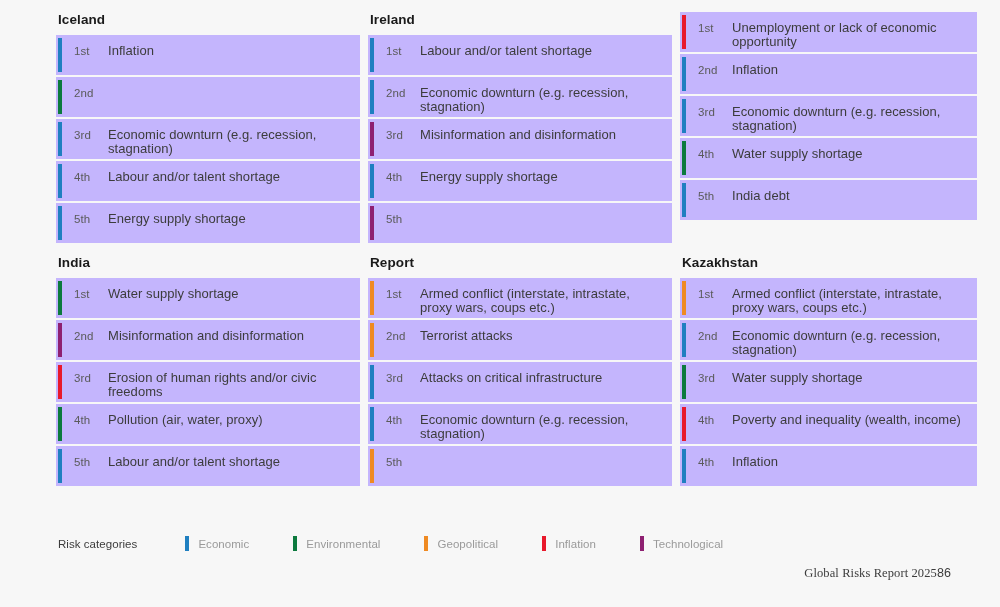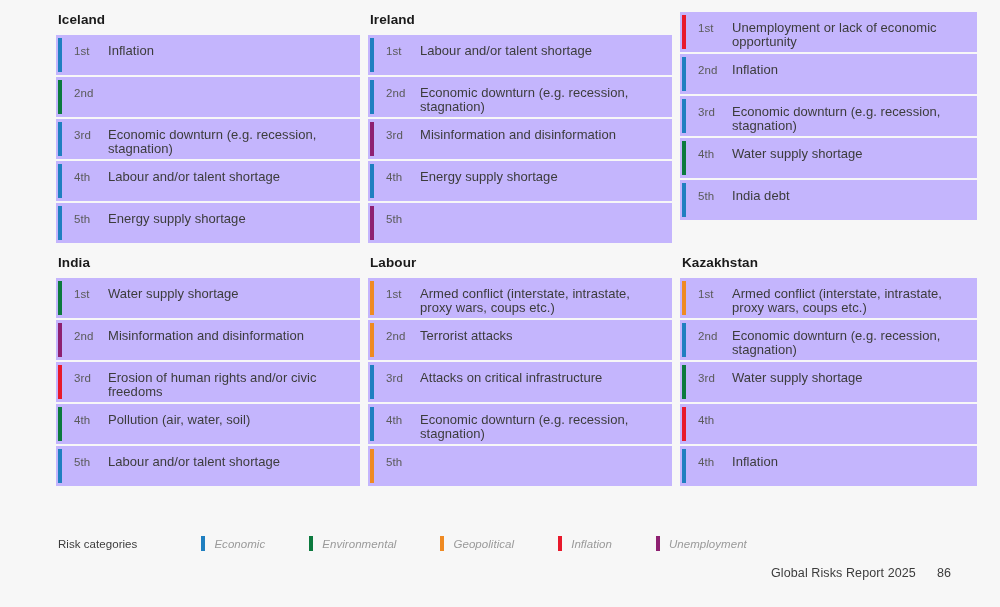--- a/index.html
+++ b/index.html
@@ -81,21 +81,21 @@
   
   .legend {
     position: absolute;
     left: 58px; top: 536px;
     display: flex;
     align-items: center;
   }
   .legend-title {
     font-size: 11.5px;
     color: #3c3c3c;
-    margin-right: 64px;
+    margin-right: 48px;
     letter-spacing: 0.05px;
   }
   .legend-item {
     display: flex;
     align-items: center;
     margin-right: 44px;
   }
   .legend-item:last-child { margin-right: 0; }
   .legend-swatch {
     width: 4px;
@@ -109,22 +109,22 @@
     white-space: nowrap;
   }
   .footer {
     position: absolute;
     right: 26px; top: 566px;
     display: flex;
     align-items: baseline;
     font-size: 12.5px;
     color: #3c3c3c;
   }
-  .footer-title { letter-spacing: 0.1px; }
-  .footer-page { margin-left: 21px; letter-spacing: 0.1px; }
+  .footer-title { letter-spacing: 0.1px; font-family: Liberation Serif, serif; }
+  .footer-page { letter-spacing: 0.1px; }
 </style>
 </head>
 <body>
 
 <div class="page">
 
   <div class="grid" id="country-grid">
       <div class="country-block">
         <div class="country-title">Iceland</div>
         <div class="risk-list">
@@ -226,31 +226,31 @@
             <span class="risk-name">Misinformation and disinformation</span>
           </div>
           <div class="risk-row">
             <span class="cat-bar" style="background: rgb(232, 25, 43);"></span>
             <span class="rank">3rd</span>
             <span class="risk-name">Erosion of human rights and/or civic freedoms</span>
           </div>
           <div class="risk-row">
             <span class="cat-bar" style="background: rgb(12, 122, 62);"></span>
             <span class="rank">4th</span>
-            <span class="risk-name">Pollution (air, water, soil)</span>
+            <span class="risk-name">Pollution (air, water, proxy)</span>
           </div>
           <div class="risk-row">
             <span class="cat-bar" style="background: rgb(31, 127, 192);"></span>
             <span class="rank">5th</span>
             <span class="risk-name">Labour and/or talent shortage</span>
           </div>
         </div>
       </div>
       <div class="country-block">
-        <div class="country-title">Labour</div>
+        <div class="country-title">Report</div>
         <div class="risk-list">
           <div class="risk-row">
             <span class="cat-bar" style="background: rgb(239, 138, 34);"></span>
             <span class="rank">1st</span>
             <span class="risk-name">Armed conflict (interstate, intrastate, proxy wars, coups etc.)</span>
           </div>
           <div class="risk-row">
             <span class="cat-bar" style="background: rgb(239, 138, 34);"></span>
             <span class="rank">2nd</span>
             <span class="risk-name">Terrorist attacks</span>
@@ -285,52 +285,53 @@
             <span class="risk-name">Economic downturn (e.g. recession, stagnation)</span>
           </div>
           <div class="risk-row">
             <span class="cat-bar" style="background: rgb(12, 122, 62);"></span>
             <span class="rank">3rd</span>
             <span class="risk-name">Water supply shortage</span>
           </div>
           <div class="risk-row">
             <span class="cat-bar" style="background: rgb(232, 25, 43);"></span>
             <span class="rank">4th</span>
+            <span class="risk-name">Poverty and inequality (wealth, income)</span>
           </div>
           <div class="risk-row">
             <span class="cat-bar" style="background: rgb(31, 127, 192);"></span>
             <span class="rank">4th</span>
             <span class="risk-name">Inflation</span>
           </div>
         </div>
       </div>
     </div>
 
   <div class="legend" id="legend">
     <span class="legend-title">Risk categories</span>
-    <div class="legend-items" id="legend-items" style="display:flex;align-items:center;font-style:italic;">
+    <div class="legend-items" id="legend-items" style="display:flex;align-items:center;">
         <div class="legend-item">
           <span class="legend-swatch" style="background: rgb(31, 127, 192);"></span>
           <span class="legend-label">Economic</span>
         </div>
         <div class="legend-item">
           <span class="legend-swatch" style="background: rgb(12, 122, 62);"></span>
           <span class="legend-label">Environmental</span>
         </div>
         <div class="legend-item">
           <span class="legend-swatch" style="background: rgb(239, 138, 34);"></span>
           <span class="legend-label">Geopolitical</span>
         </div>
         <div class="legend-item">
           <span class="legend-swatch" style="background: rgb(232, 25, 43);"></span>
           <span class="legend-label">Inflation</span>
         </div>
         <div class="legend-item">
           <span class="legend-swatch" style="background: rgb(142, 32, 113);"></span>
-          <span class="legend-label">Unemployment</span>
+          <span class="legend-label">Technological</span>
         </div>
       </div>
   </div>
 
   <div class="footer">
     <span class="footer-title">Global Risks Report 2025</span>
     <span class="footer-page">86</span>
   </div>
 
 </div>

